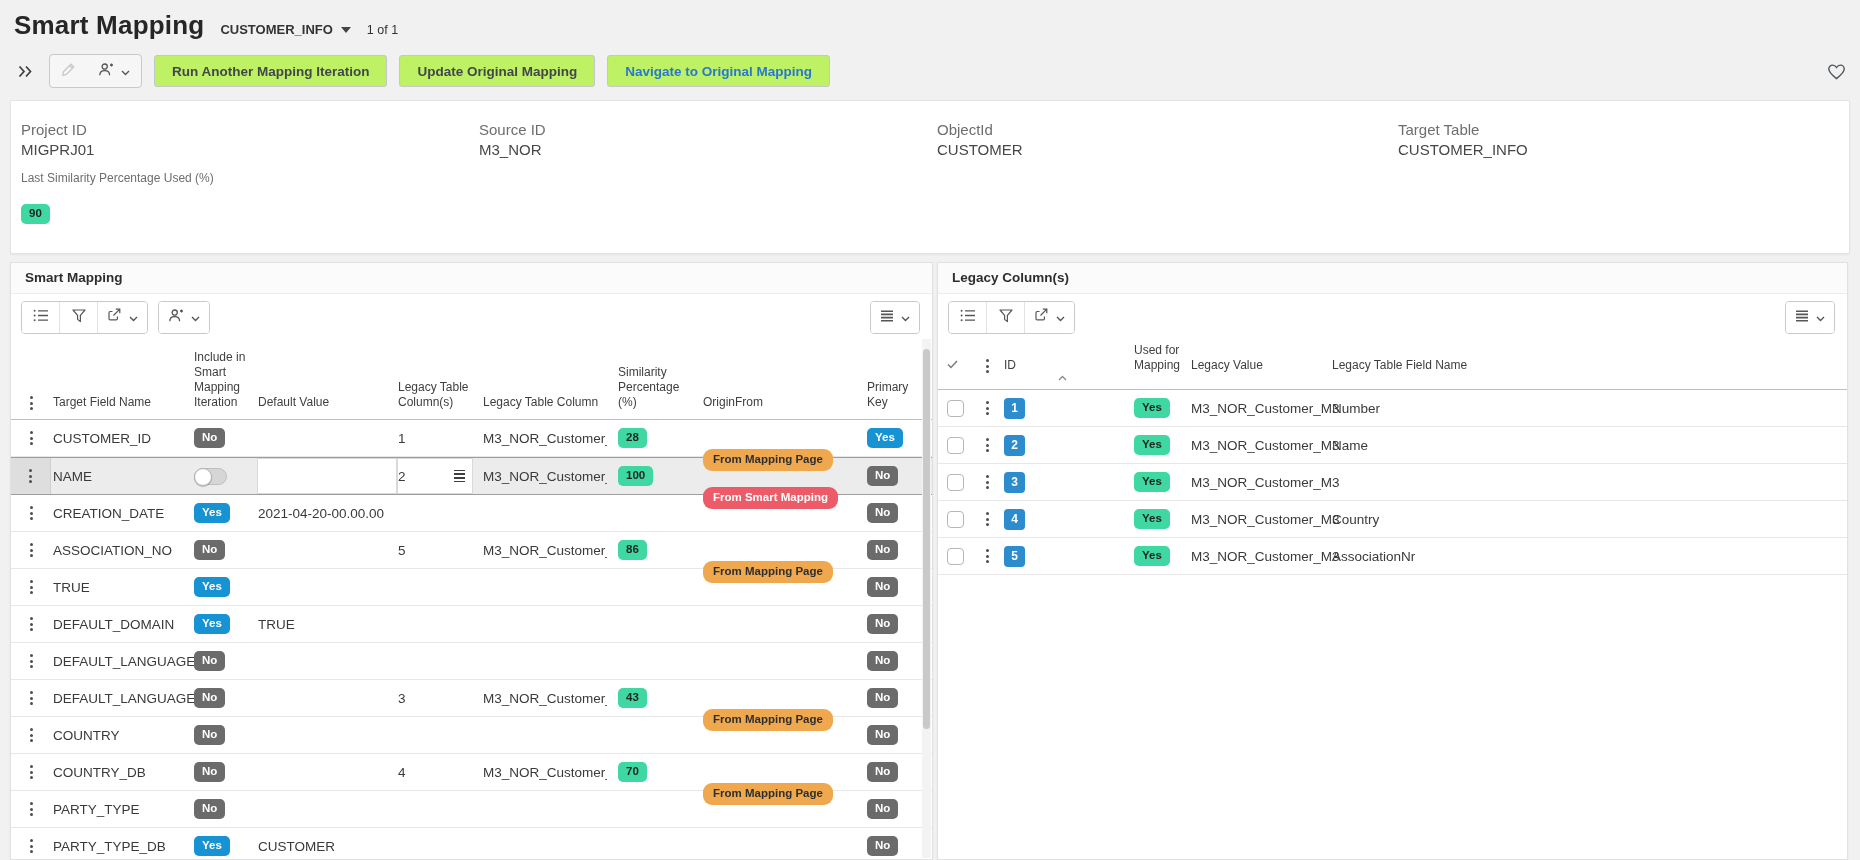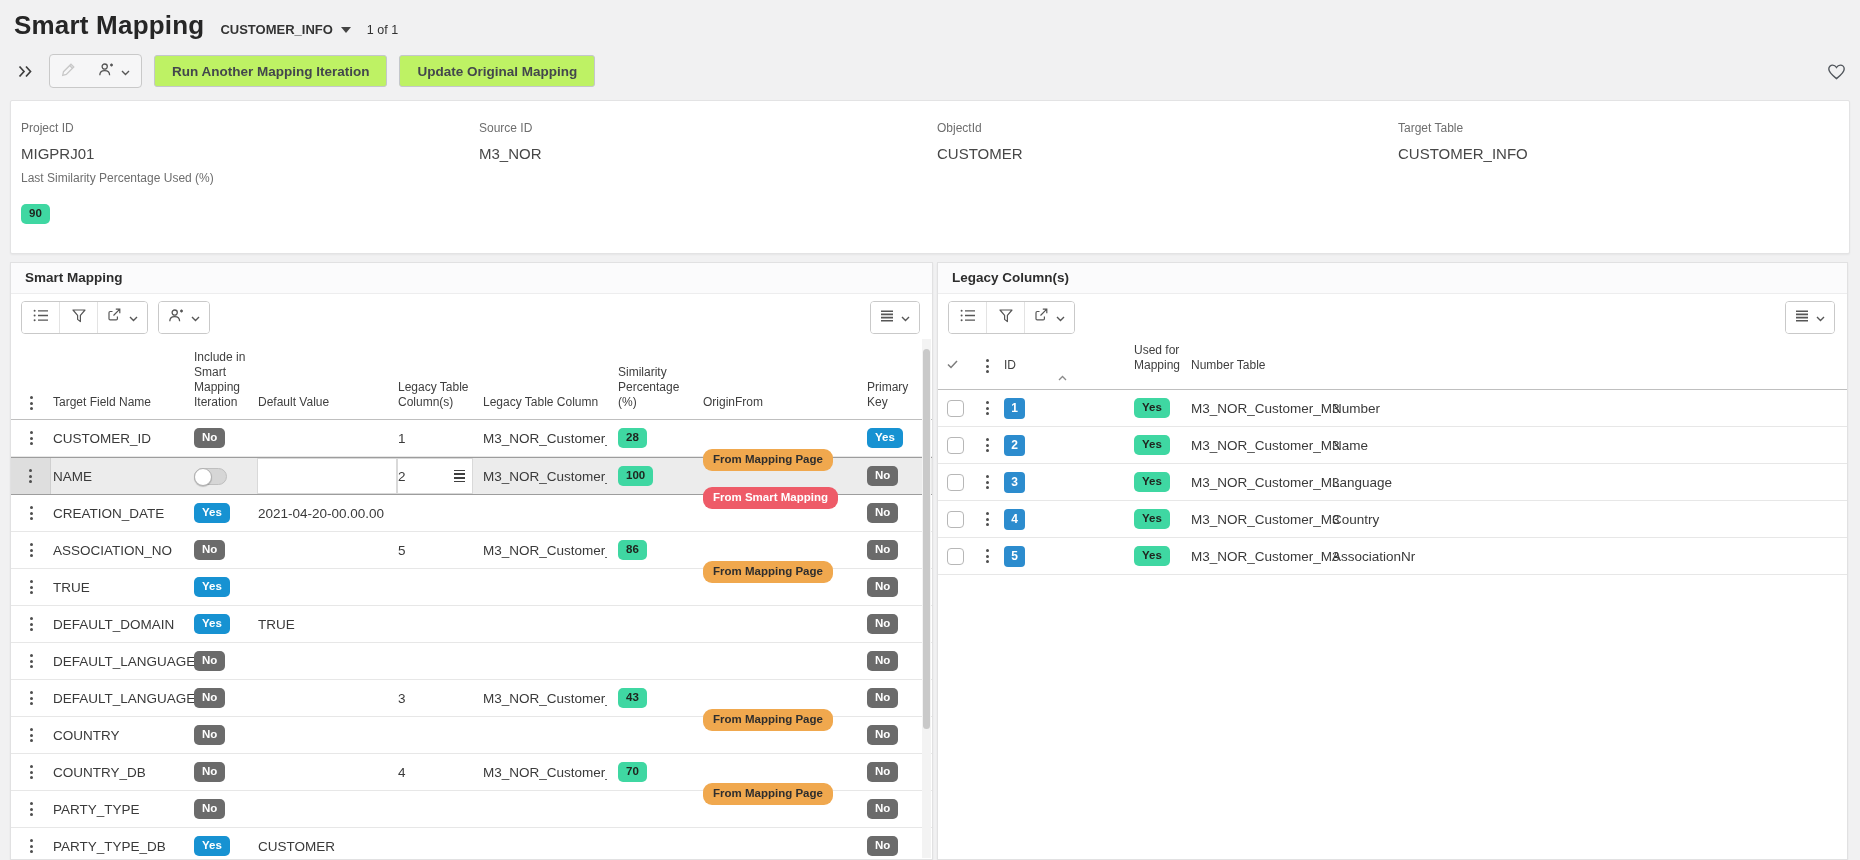--- a/index.html
+++ b/index.html
@@ -24,21 +24,21 @@
   .btn{height:32px;padding:0 17px;background:#bef264;border:1px solid #c4c7cb;border-radius:3px;
        font-family:"Liberation Sans",sans-serif;font-size:13.5px;font-weight:700;color:#43474c;cursor:pointer;}
   .btn-link{color:var(--link_blue);}
   .fav{margin-left:auto;color:#51565c;display:flex;align-items:center;cursor:pointer;}
 
   
   .card{position:absolute;background:#fff;border:1px solid #e3e3e4;border-radius:2px;box-shadow:0 1px 2px rgba(0,0,0,.05);}
   .info-card{left:10px;top:100px;width:1838px;height:152px;}
   .field{position:absolute;top:20px;}
   .f0{left:10px}.f1{left:468px}.f2{left:926px}.f3{left:1387px}
-  .field .flabel{font-size:12px;color:#6e6e6e;margin-bottom:10px;}
+  .field .flabel{font-size:15px;color:#6e6e6e;margin-bottom:3px;}
   .field .fvalue{font-size:15px;color:#474747;}
   .simfield{position:absolute;left:10px;top:70px;}
   .simfield .flabel{font-size:12px;color:#6e6e6e;margin-bottom:18px;}
 
   
   .badge{display:inline-block;border-radius:5px;font-size:11.5px;font-weight:700;padding:4px 8px;line-height:1;}
   .badge.gray{background:var(--gray_badge);color:#fff;}
   .badge.blue{background:var(--blue_badge);color:#fff;}
   .badge.green{background:var(--green_badge);color:#20251f;}
   .badge.orange{background:var(--orange_badge);color:#2e2e2e;border-radius:9px;padding:5px 10px;}
@@ -142,20 +142,21 @@
               <path d="M1.8 13.3 c0-3 2.1-4.7 4.9-4.7 s4.9 1.7 4.9 4.7"></path>
               <path d="M12 3 h3 M13.5 1.5 v3"></path>
             </svg></span>
         <span><svg width="9" height="6" viewBox="0 0 9 6" fill="none" stroke="currentColor" stroke-width="1.4">
               <path d="M1 1 L4.5 4.5 L8 1"></path>
             </svg></span>
       </button>
     </div>
     <button class="btn">Run Another Mapping Iteration</button>
     <button class="btn">Update Original Mapping</button>
+    <button class="btn btn-link">Navigate to Original Mapping</button>
     <span class="fav">
       <svg width="19" height="17" viewBox="0 0 19 17" fill="none" stroke="currentColor" stroke-width="1.4">
           <path d="M9.5 15.6 C4.4 11.6 1.8 9.1 1.8 6 1.8 3.8 3.5 2.1 5.6 2.1 7.1 2.1 8.6 3 9.5 4.5 10.4 3 11.9 2.1 13.4 2.1 15.5 2.1 17.2 3.8 17.2 6 17.2 9.1 14.6 11.6 9.5 15.6 Z"></path>
         </svg>
     </span>
   </div>
 
   <div class="card info-card">
     <div class="field f0">
       <div class="flabel">Project ID</div>
@@ -604,21 +605,22 @@
             <i></i>
           </span>
         </div>
       <div class="th r2">
         <span>ID</span>
         <span class="sort-caret"><svg width="9" height="6" viewBox="0 0 9 6" fill="none" stroke="currentColor" stroke-width="1.3">
               <path d="M1 5 L4.5 1.5 L8 5"></path>
             </svg></span>
       </div>
       <div class="th r3">Used for Mapping</div>
-      <div class="th r4">Number Table</div>
+      <div class="th r4">Legacy Value</div>
+      <div class="th r5">Legacy Table Field Name</div>
     </div>
     <div class="tbody">
         <div class="trow">
           <div class="td r0">
             <span class="checkbox"></span>
           </div>
           <div class="td r1">
             <span class="kebab">
               <i></i>
               <i></i>
@@ -665,21 +667,20 @@
               <i></i>
             </span>
           </div>
           <div class="td r2">
             <span class="idbadge">3</span>
           </div>
           <div class="td r3">
             <span class="badge green">Yes</span>
           </div>
           <div class="td r4">M3_NOR_Customer_M3</div>
-          <div class="td r5">Language</div>
         </div>
         <div class="trow">
           <div class="td r0">
             <span class="checkbox"></span>
           </div>
           <div class="td r1">
             <span class="kebab">
               <i></i>
               <i></i>
               <i></i>

